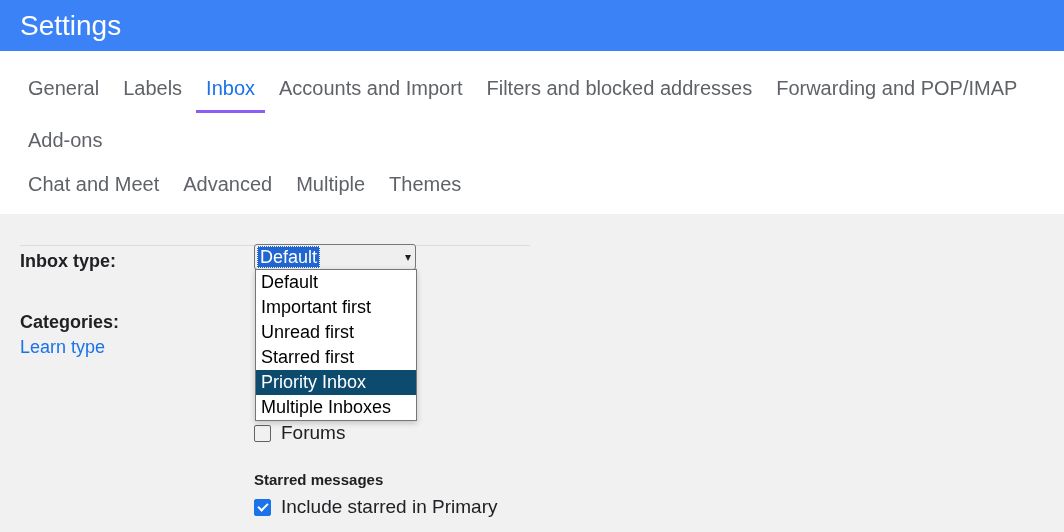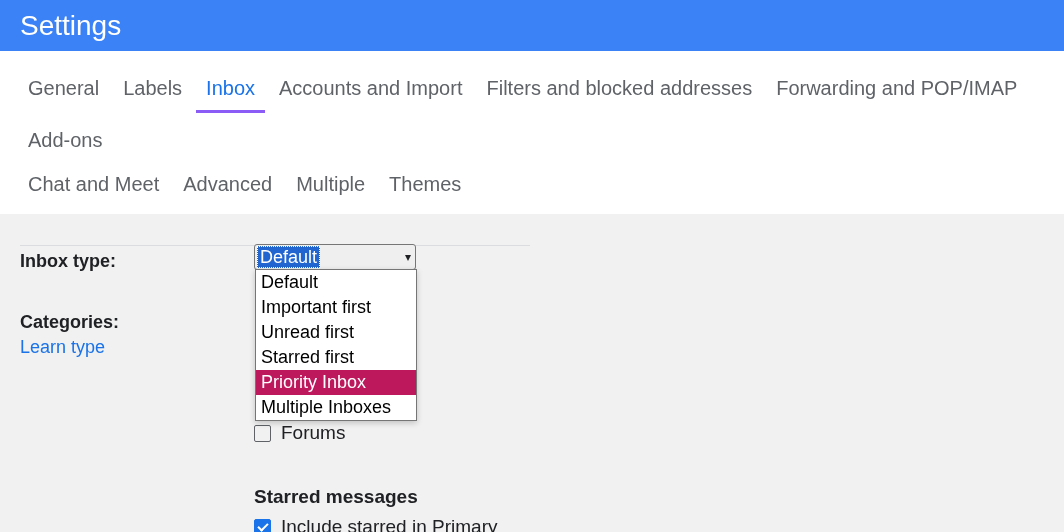--- a/index.html
+++ b/index.html
@@ -120,21 +120,21 @@
       z-index: 10;
     }
     .dropdown-option {
       font-size: 18px;
       padding: 1px 5px;
       color: #000;
       cursor: pointer;
       line-height: 23px;
     }
     .dropdown-option.highlighted {
-      background: #be185d;
+      background: #0c4a6e;
       color: #fff;
     }
     .forums-row {
       display: flex;
       align-items: center;
       gap: 10px;
       margin-top: 152px;
     }
     .checkbox {
       width: 17px;
@@ -158,24 +158,24 @@
       border: solid #fff;
       border-width: 0 2px 2px 0;
       transform: rotate(45deg);
       margin-top: -2px;
     }
     .check-label {
       font-size: 19px;
       color: #202124;
     }
     .starred-heading {
-      font-size: 19px;
+      font-size: 15px;
       font-weight: 700;
       color: #202124;
-      margin-top: 42px;
+      margin-top: 27px;
     }
     .include-row {
       display: flex;
       align-items: center;
       gap: 10px;
       margin-top: 8px;
     }
     .hr {
       position: absolute;
       left: 20px;

